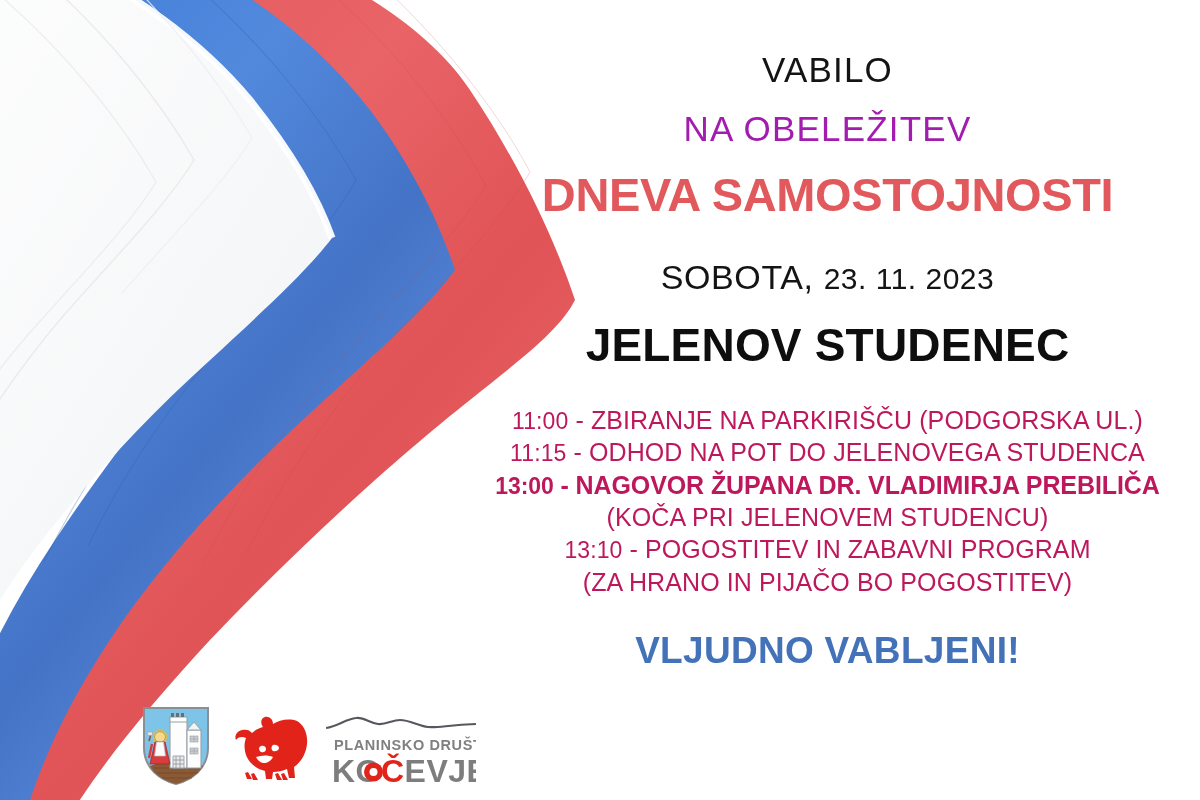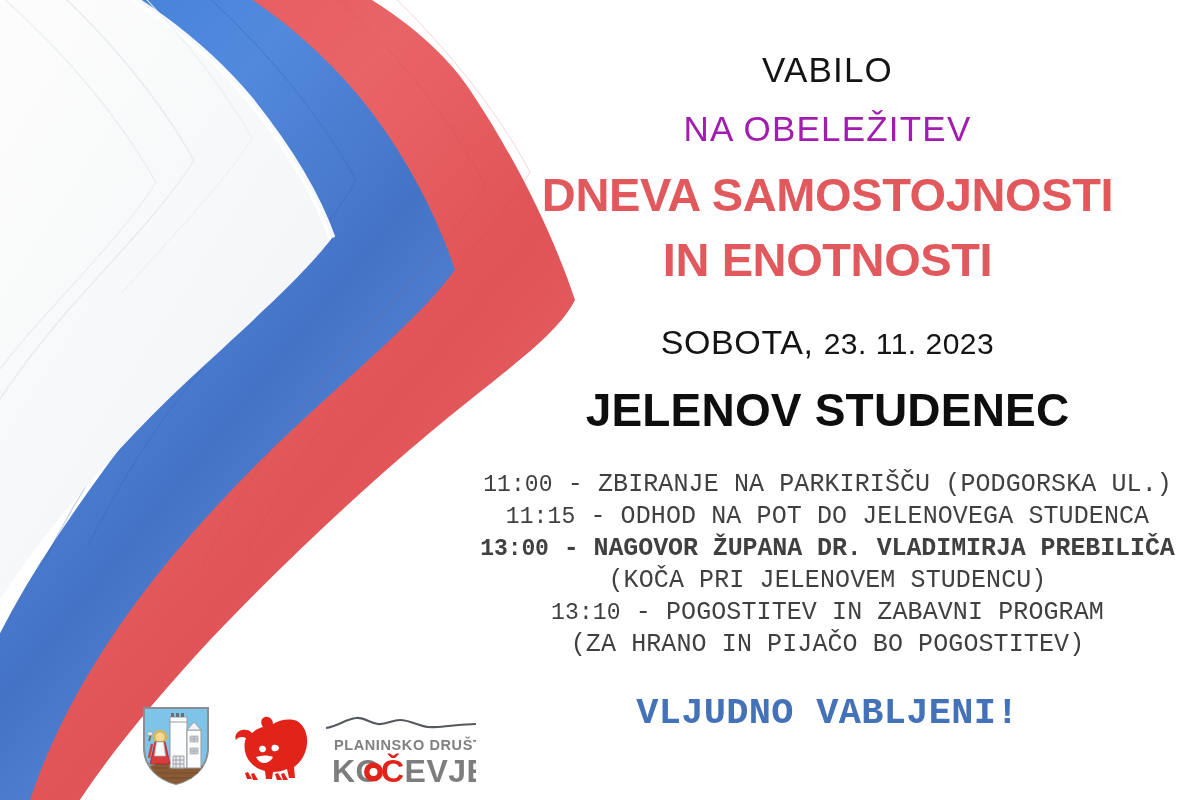--- a/index.html
+++ b/index.html
@@ -62,31 +62,31 @@
     letter-spacing:0.2px;line-height:1.0;
     margin-top:28px;
   }
 
   #schedule{
     margin-top:36px;
     display:flex;flex-direction:column;align-items:center;
     width:100%;
   }
   .sched-line{
-    font-family:Liberation Mono, monospace;
-    font-size:25px;font-weight:400;color:#404040;
+    font-family:Liberation Sans, sans-serif;
+    font-size:25px;font-weight:400;color:#be185d;
     letter-spacing:0.1px;line-height:1.28;
     white-space:nowrap;
   }
   .sched-line.bold{font-weight:700;font-size:25px;letter-spacing:-0.1px;}
   .sched-line .t{font-size:23px;}
   .sched-line.bold .t{font-size:23px;font-weight:700;}
 
   .l-welcome{
-    font-family:Liberation Mono, monospace;
+    font-family:Liberation Sans, sans-serif;
     font-size:37px;font-weight:700;color:#4372b8;
     letter-spacing:0.3px;line-height:1.0;
     margin-top:34px;
   }
 
   
   #logos{
     position:absolute;left:140px;bottom:12px;
     display:flex;align-items:flex-end;gap:22px;
   }
@@ -191,21 +191,20 @@
       </g>
     </svg>
   </div>
 
   <div id="content">
 
     <div class="l-vabilo">VABILO</div>
     <div class="l-obelezitev">NA OBELEŽITEV</div>
 
     <div class="l-head1">DNEVA SAMOSTOJNOSTI</div>
-    <div class="l-head2">IN ENOTNOSTI</div>
 
     <div class="l-date">
       <span>SOBOTA,</span>
       <span class="num">23. 11. 2023</span>
     </div>
 
     <div class="l-place">JELENOV STUDENEC</div>
 
     <div id="schedule">
         <div class="sched-line"><span class="t">11:00</span><span> - </span><span>ZBIRANJE NA PARKIRIŠČU (PODGORSKA UL.)</span></div>

